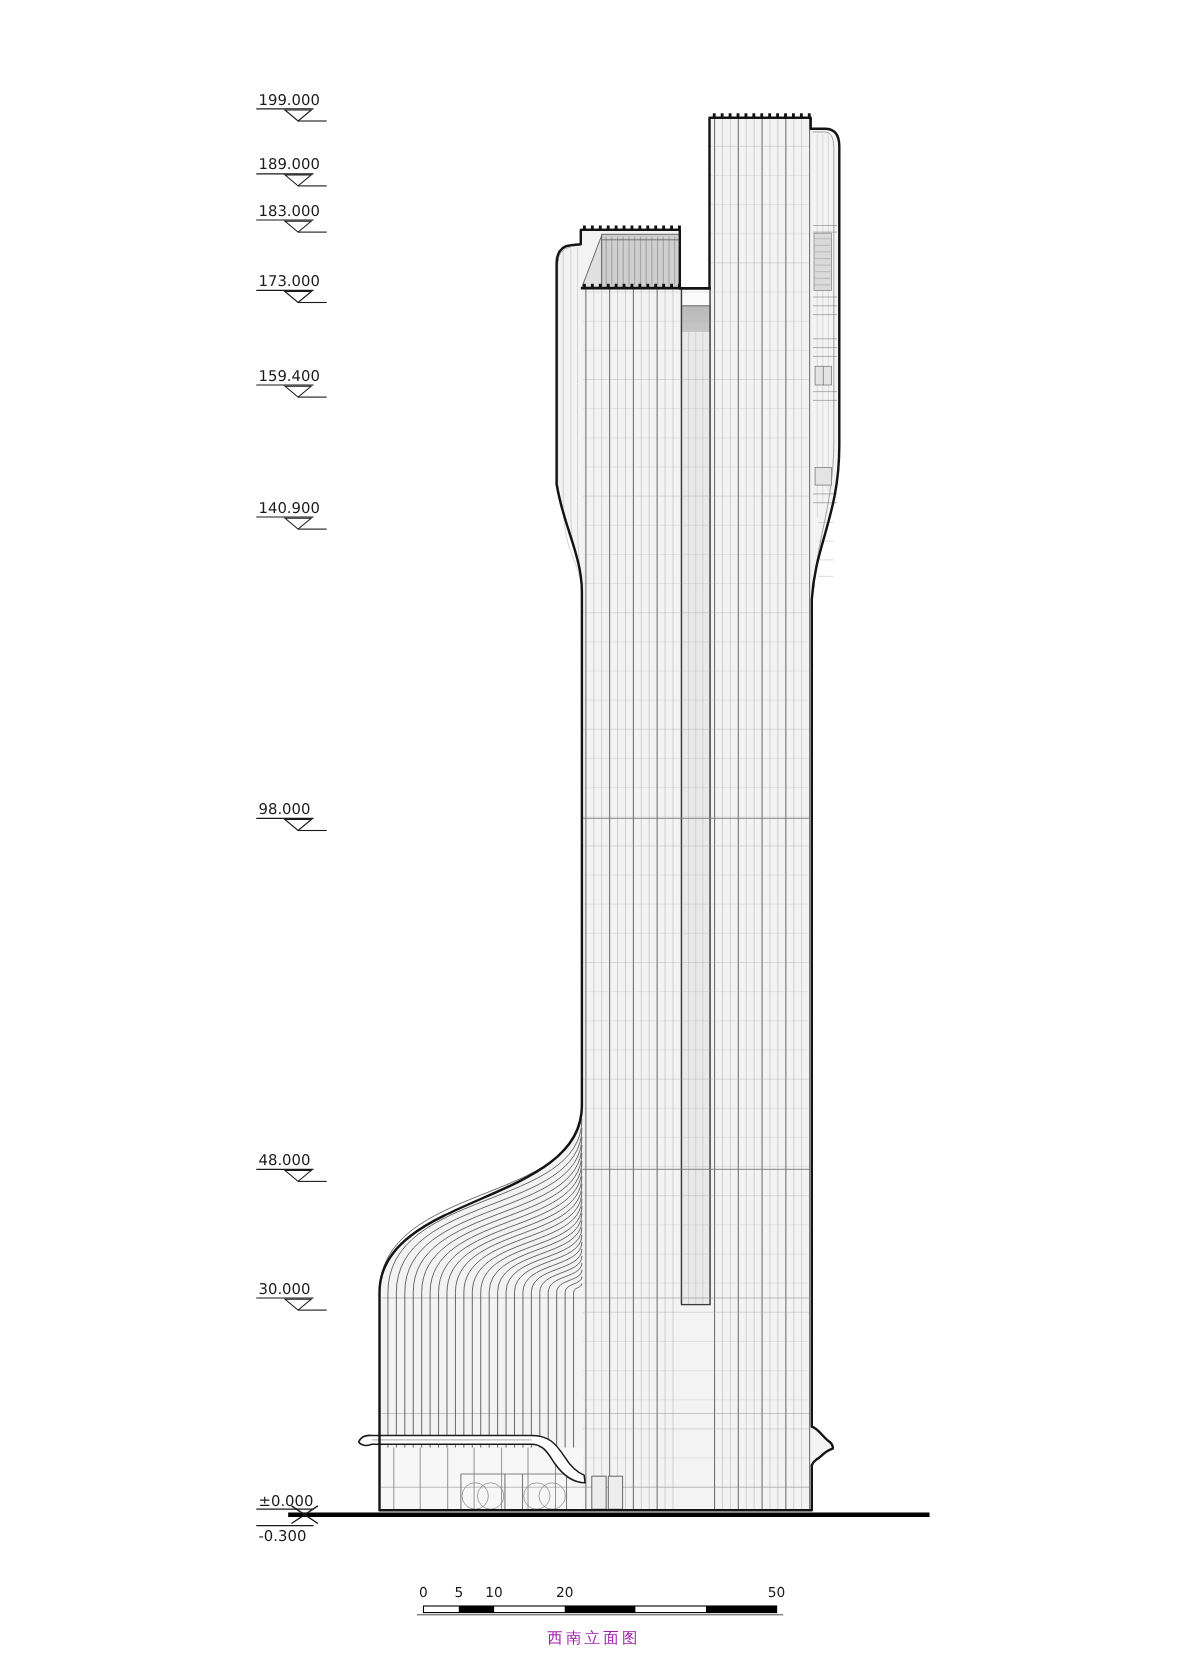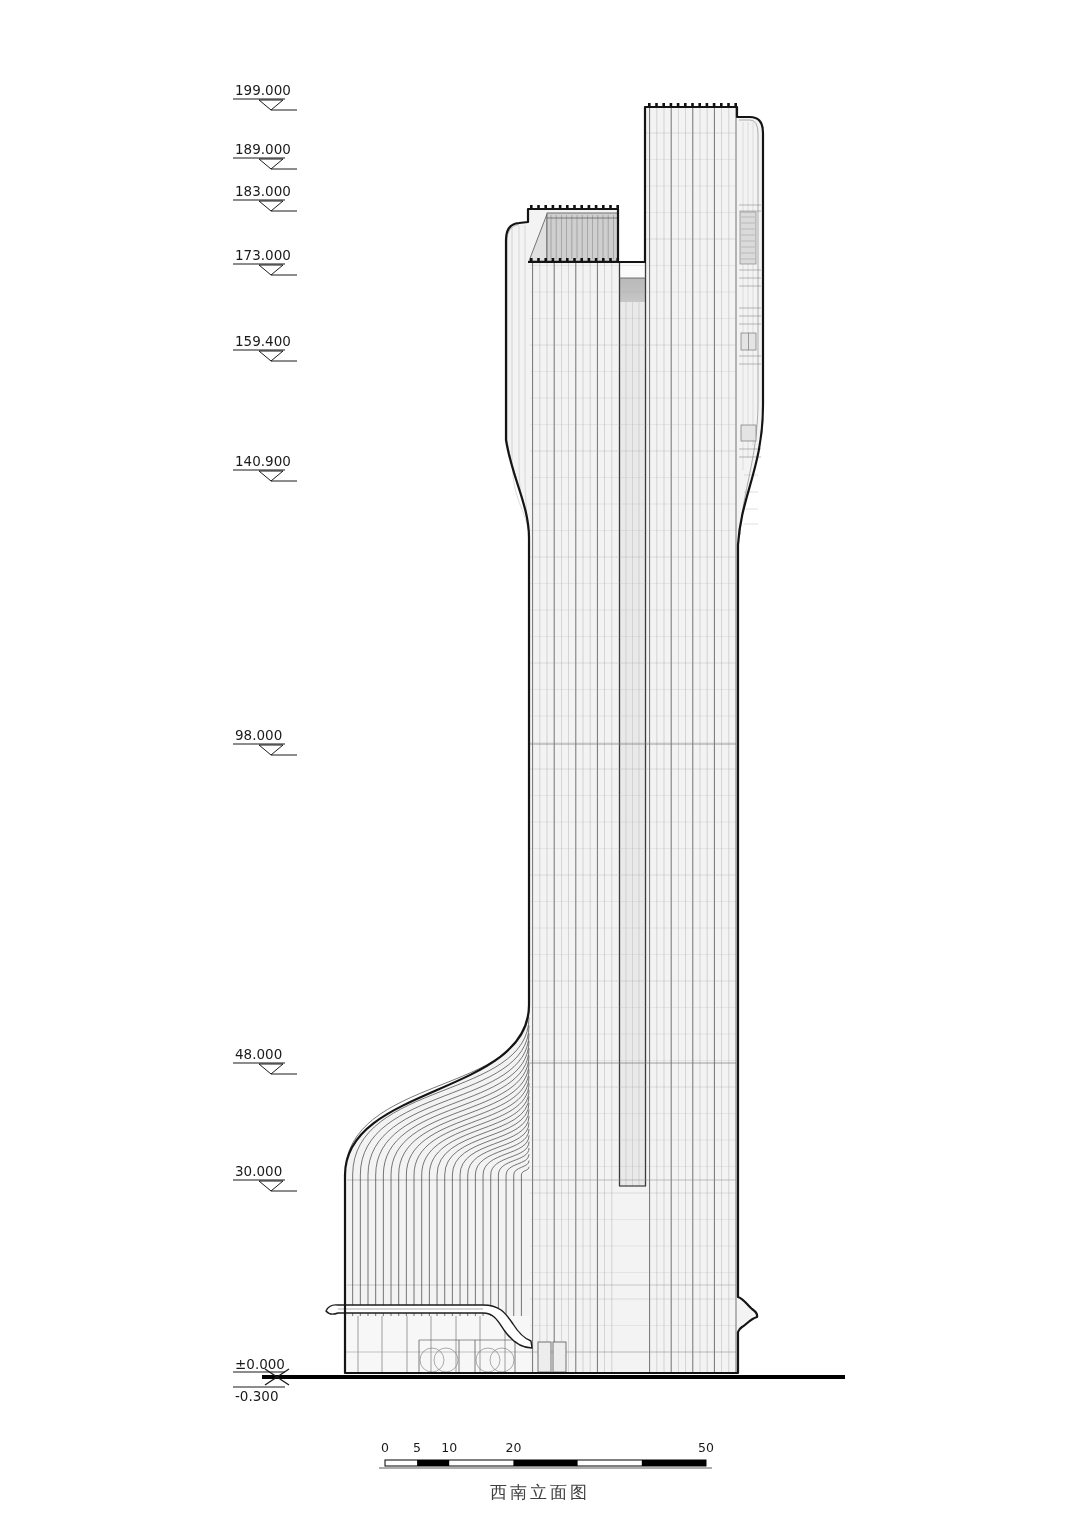--- a/index.html
+++ b/index.html
@@ -1,20 +1,20 @@
 <!DOCTYPE html>
 <html><head>
 <meta charset="utf-8">
 <style>
   html,body{margin:0;padding:0;background:#ffffff;}
   #page{position:relative;width:1080px;height:1526px;background:#ffffff;overflow:hidden;
         font-family:"DejaVu Sans","Liberation Sans",sans-serif;border-radius:13px;}
   #drawing-svg{position:absolute;left:0;top:0;}
   #drawing-title{position:absolute;left:0;top:1481px;width:1080px;text-align:center;
-        font-size:17px;letter-spacing:3px;color:#404040;}
+        font-size:14px;letter-spacing:3px;color:#a21caf;}
 </style>
 </head>
 <body>
 
 <div id="page">
   <svg id="drawing-svg" width="1080" height="1526" viewBox="0 0 1080 1526" xmlns="http://www.w3.org/2000/svg">
       <defs>
         <linearGradient id="capGrad" x1="0" y1="0" x2="0" y2="1">
           <stop offset="0%" stop-color="#b9b9b9"></stop>
           <stop offset="100%" stop-color="#c6c6c6"></stop>

